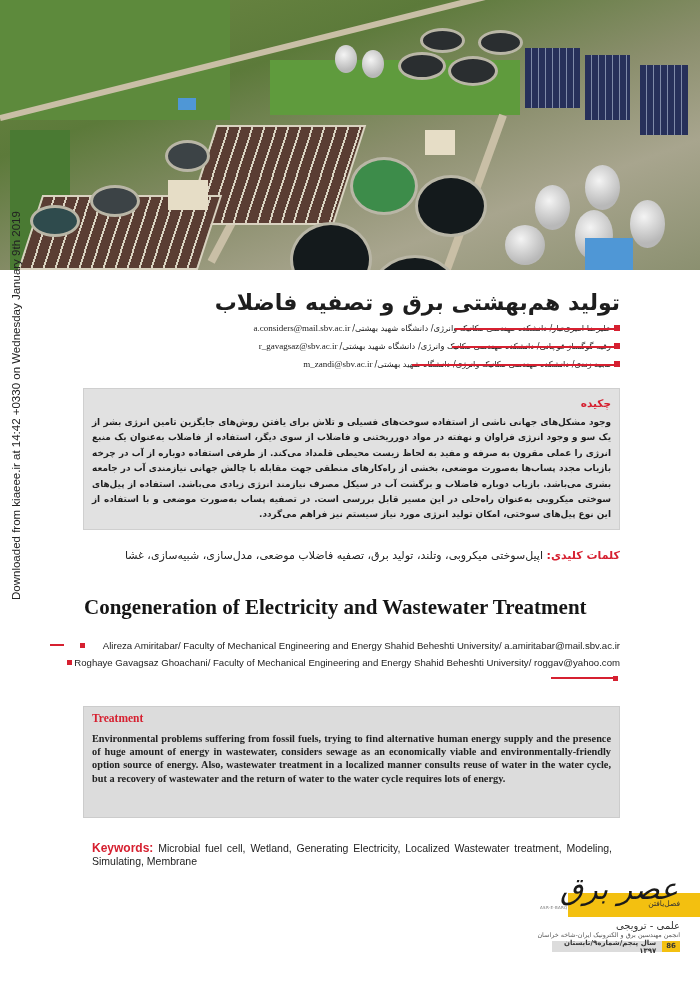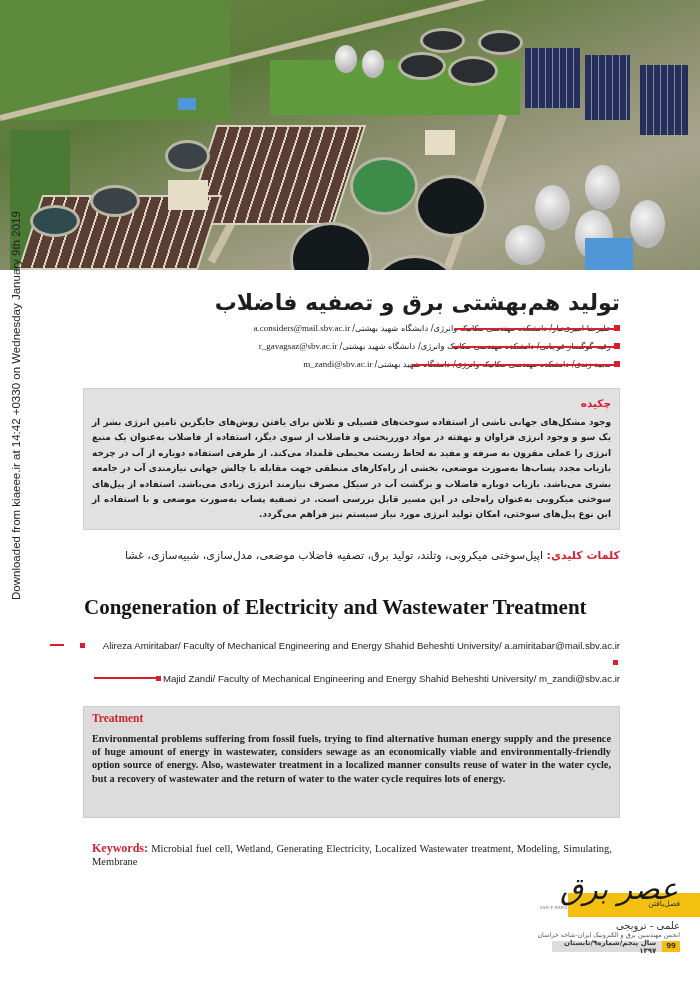--- a/index.html
+++ b/index.html
@@ -68,21 +68,21 @@
     .en-abstract {
       position: absolute; left: 83px; top: 706px; width: 537px; height: 112px;
       background: #dcdcdc; border: 1px solid #cccccc; padding: 5px 8px;
     }
     .en-abstract .head { font-family: "Liberation Serif", serif; color: #d62030; font-weight: bold; font-size: 11.5px; margin-bottom: 2px; }
     .en-abstract .body { font-family: "Liberation Serif", serif; font-weight: bold; font-size: 10.3px; line-height: 13.2px; color: #222; text-align: justify; margin-top: 8px; }
     .en-abstract .body p + p { margin-top: 0; }
 
     .en-keywords {
       position: absolute; left: 92px; top: 842px; width: 520px;
-      font-family: Liberation Serif, serif; font-size: 10.5px; line-height: 13px; color: #222; text-align: justify;
+      font-family: Liberation Sans, sans-serif; font-size: 10.5px; line-height: 13px; color: #222; text-align: justify;
     }
     .en-keywords .label { color: #d62030; font-weight: bold; font-size: 12px; }
 
     
     .journal {
       position: absolute; left: 540px; top: 885px; width: 160px; height: 75px;
     }
     .journal .band { position: absolute; left: 28px; top: 8px; width: 132px; height: 24px; background: #f3c010; }
     .journal .band-label { position: absolute; right: 20px; top: 14px; font-size: 7.5px; color: #333; direction: rtl; }
     .journal .logo { position: absolute; left: 20px; top: -14px; font-family: "DejaVu Serif", serif; font-size: 30px; font-style: italic; color: #1a1a1a; direction: rtl; }
@@ -168,25 +168,25 @@
 
 <h1 class="en-title">Congeneration of Electricity and Wastewater Treatment</h1>
 
 <div class="en-author" style="top:638px;gap:16px;">
   <span class="line" style="width:14px;"></span>
   <span class="sq"></span>
   <span>Alireza Amiritabar/ Faculty of Mechanical Engineering and Energy Shahid Beheshti University/ a.amiritabar@mail.sbv.ac.ir</span>
 </div>
 <div class="en-author" style="top:655px;">
   <span class="sq"></span>
+  <span>Roghaye Gavagsaz Ghoachani/ Faculty of Mechanical Engineering and Energy Shahid Beheshti University/ roggav@yahoo.com</span>
 </div>
 <div class="en-author" style="top:671px;">
   <span class="line" style="width:62px;"></span>
   <span class="sq"></span>
-  <span>Majid  Zandi/ Faculty of Mechanical Engineering and Energy Shahid Beheshti University/ m_zandi@sbv.ac.ir</span>
 </div>
 
 <section class="en-abstract">
   <div class="head">Treatment</div>
   <div class="body">
     <p>Environmental problems suffering from fossil fuels, trying to find alternative human energy supply and the presence of huge amount of energy in wastewater, considers sewage as an economically viable and environmentally-friendly option source of energy. Also, wastewater treatment in a localized manner consults reuse of water in the water cycle, but a recovery of wastewater and the return of water to the water cycle requires lots of energy.</p>
   </div>
 </section>
 
 <div class="en-keywords">
@@ -194,16 +194,16 @@
 </div>
 
 <div class="journal">
   <div class="band"></div>
   <div class="band-label">فصل‌یافتن</div>
   <div class="logo">عصر برق</div>
   <div class="tiny-en">ASR-E-BARQ</div>
   <div class="line1">علمی - ترویجی</div>
   <div class="line2">انجمن مهندسین برق و الکترونیک ایران-شاخه خراسان</div>
   <div class="issue">
-    <span class="pg">99</span>
+    <span class="pg">86</span>
     <span>سال پنجم/شماره۹/تابستان ۱۳۹۷</span>
   </div>
 </div>
 
 </body></html>

